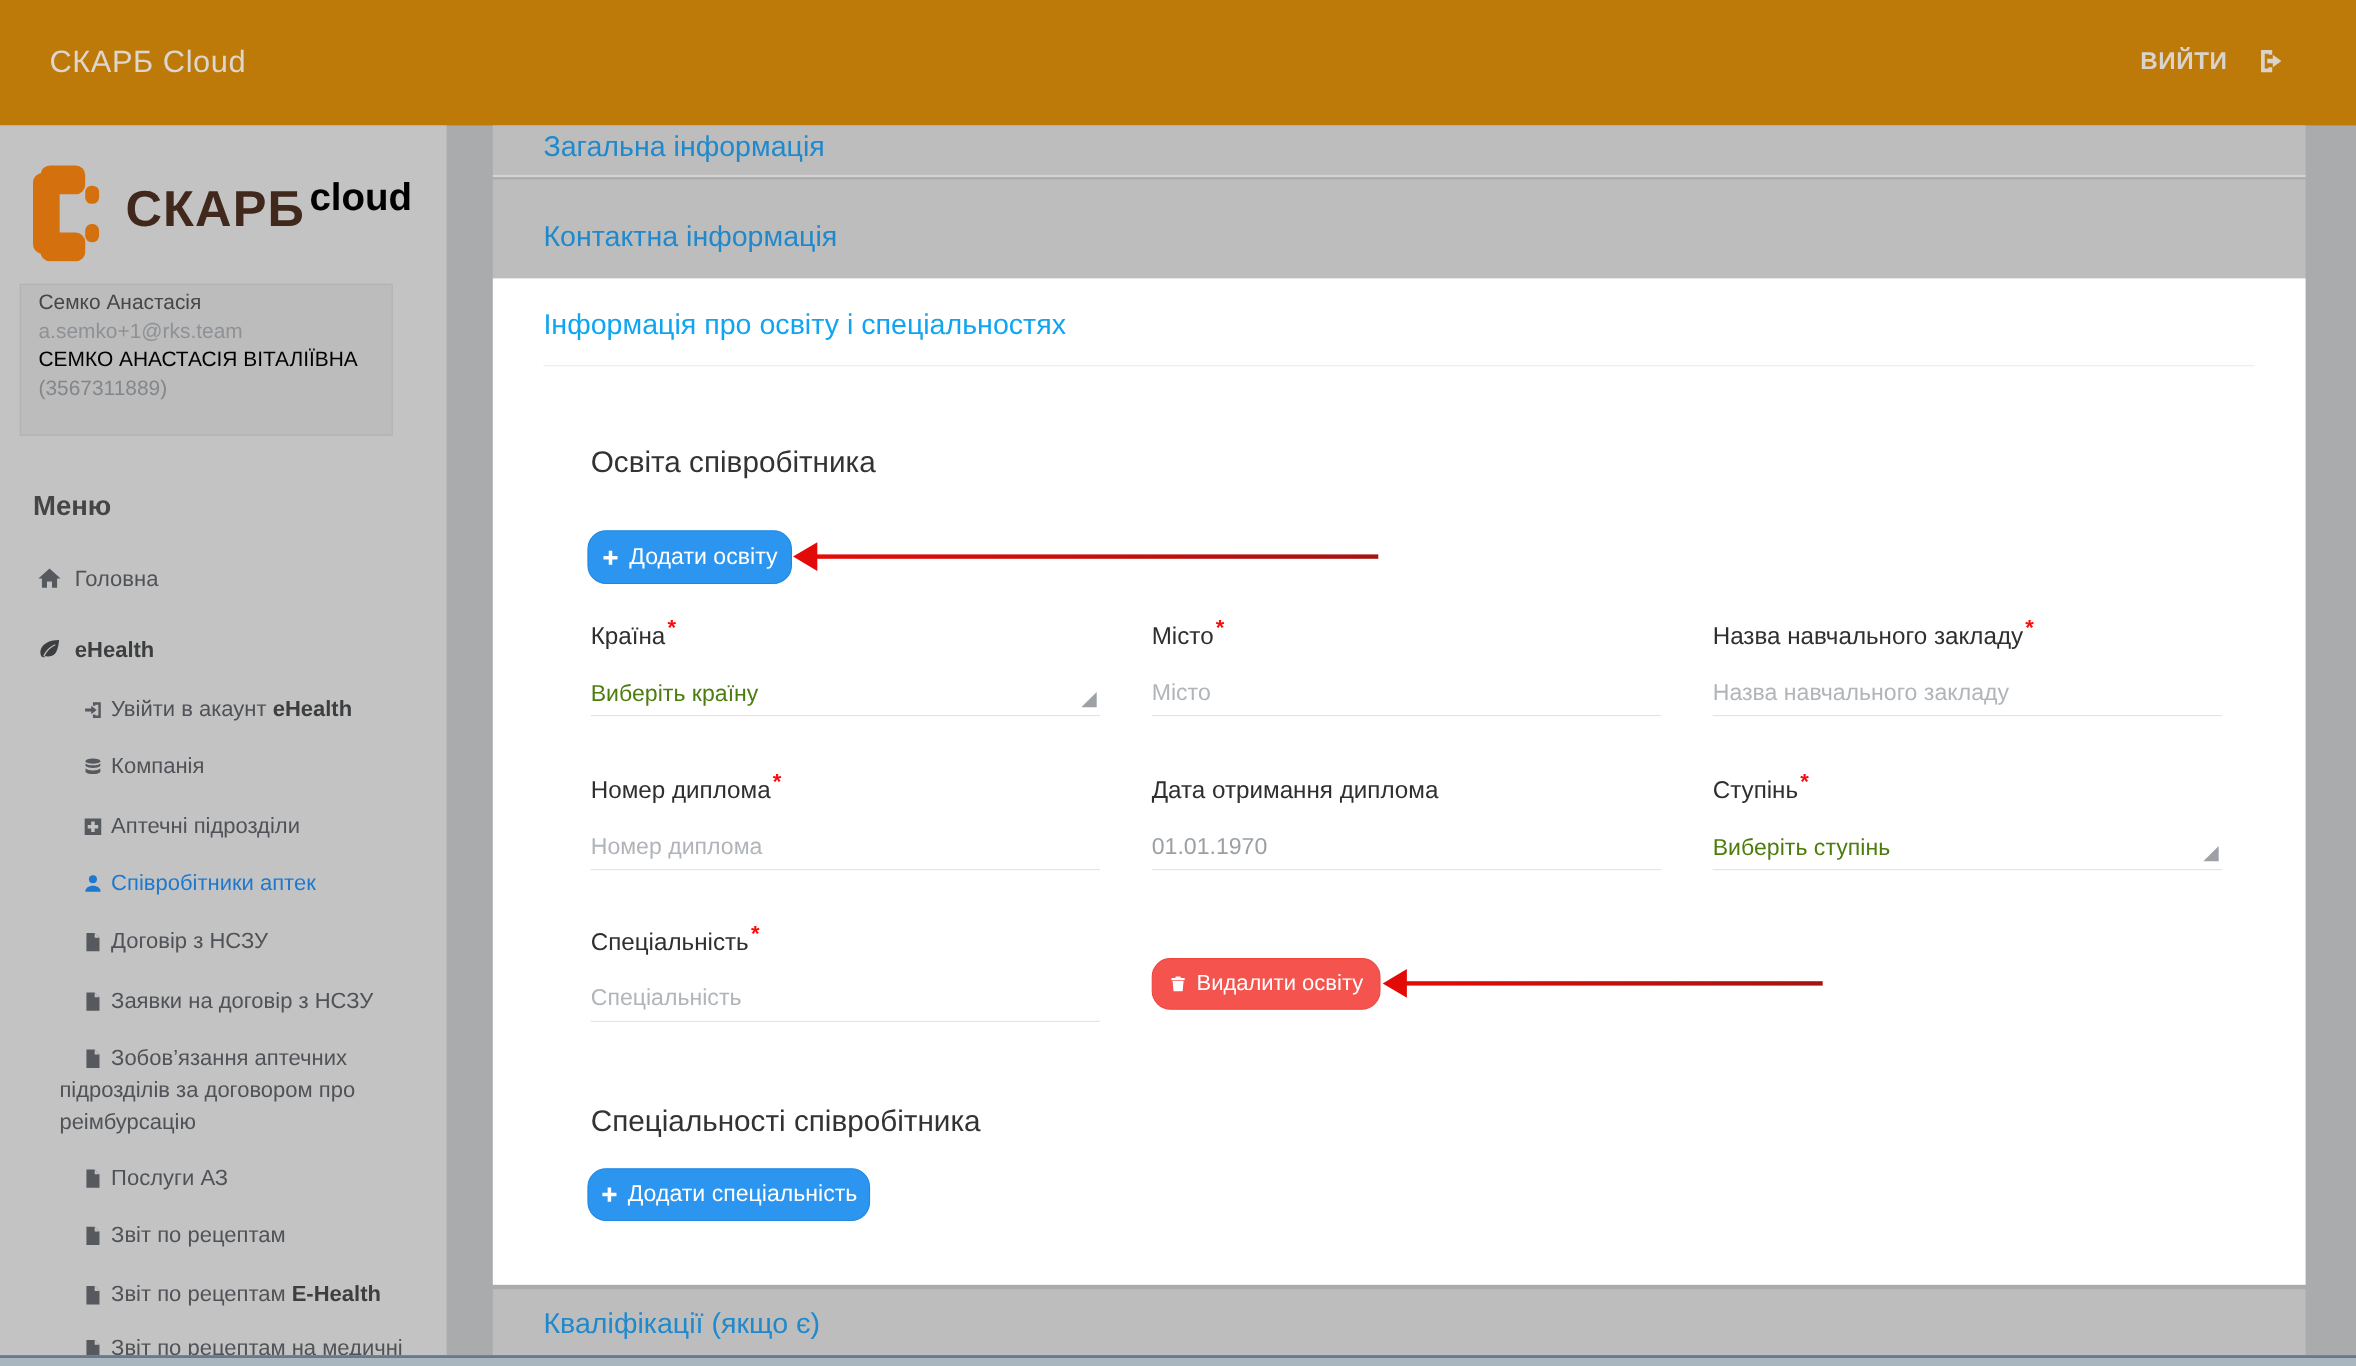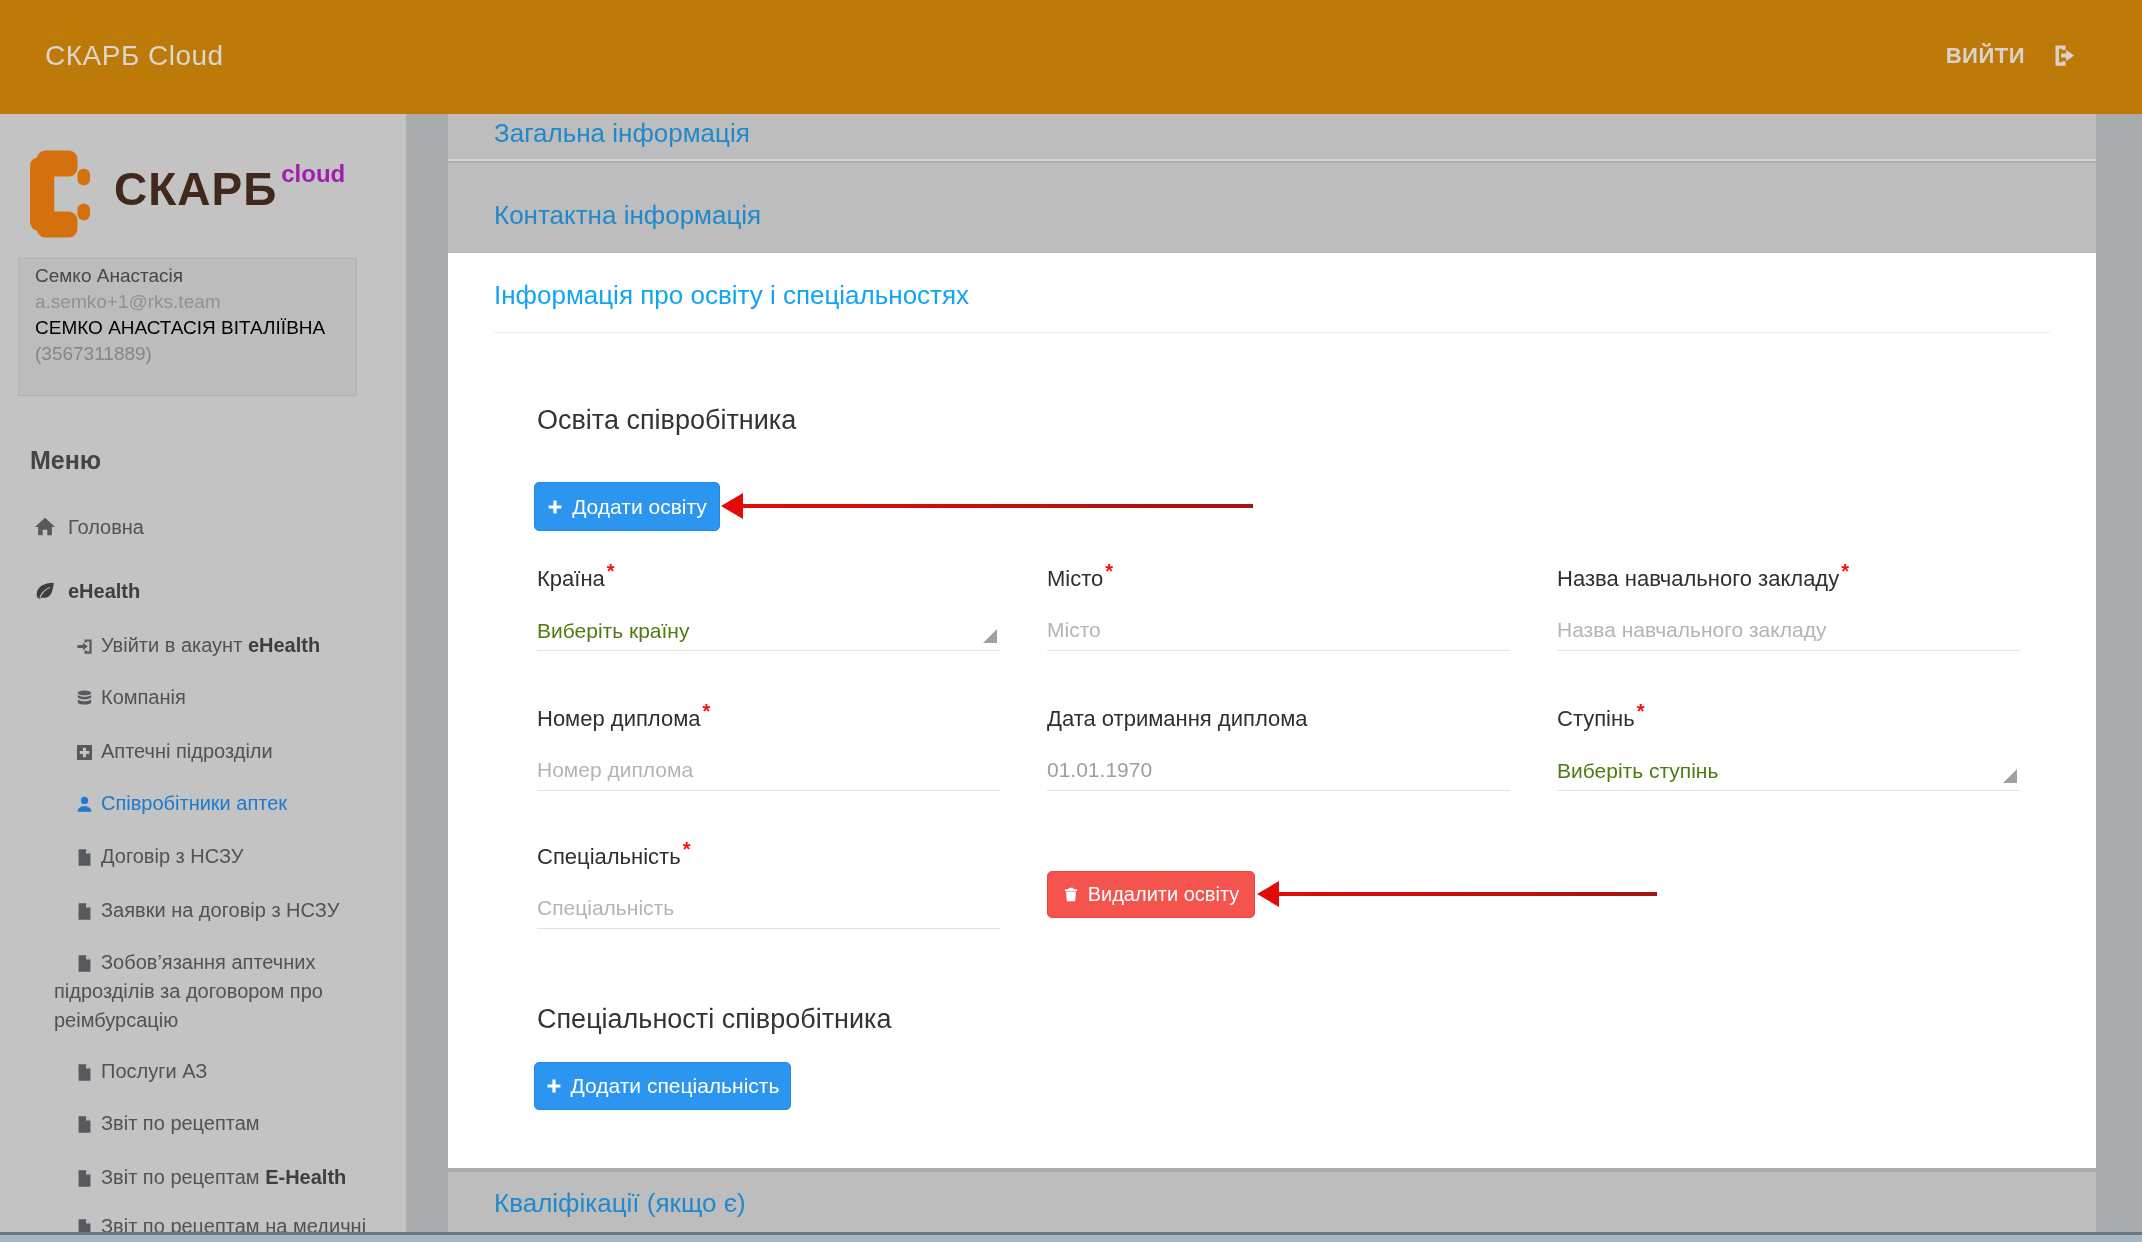--- a/index.html
+++ b/index.html
@@ -12,21 +12,21 @@
   .brand { position:absolute; left:45px; top:40px; font-size:28px; color:#dcd6cf; letter-spacing:.5px; }
   .logout { position:absolute; right:64px; top:42px; display:flex; align-items:center; gap:26px; color:#d9d3cb; cursor:pointer; }
   .logout-label { font-size:22px; font-weight:bold; letter-spacing:.5px; }
   .logout svg { display:block; }
 
   
   .sidebar { position:absolute; left:0; top:114px; width:406px; height:1118px; background:#c3c3c3; overflow:hidden; }
   .logo { position:absolute; left:30px; top:32px; display:flex; align-items:flex-start; }
   .logo-mark { margin-top:4px; }
   .logo-text { font-size:46px; font-weight:800; color:#40291c; letter-spacing:1px; margin-left:22px; line-height:86px; }
-  .logo-sup { font-size:24px; font-weight:bold; color:#a21caf; margin-left:4px; position:relative; top:14px; }
+  .logo-sup { font-size:35px; font-weight:bold; color:#000000; margin-left:4px; position:relative; top:14px; }
   .userbox { position:absolute; left:18px; top:144px; width:339px; height:138px; background:#bcbcbc; border:1px solid #b1b1b1; padding:4px 16px; }
   .userbox .u-name  { font-size:19px; color:#474747; line-height:26px; }
   .userbox .u-email { font-size:19px; color:#8e9296; line-height:26px; }
   .userbox .u-full  { font-size:19px; color:#000000; line-height:26px; }
   .userbox .u-id    { font-size:19px; color:#82878b; line-height:26px; }
   .menu-title { position:absolute; left:30px; top:332px; font-size:25px; font-weight:bold; color:#454545; }
   .mi { position:absolute; left:0; width:406px; font-size:20px; color:#4f5256; cursor:pointer; line-height:27px; }
   .mi svg { vertical-align:-4px; margin-right:12px; }
   .mi.top { padding-left:34px; }
   .mi.sub { padding-left:54px; text-indent:21px; }
@@ -36,21 +36,21 @@
 
   
   .panel { position:absolute; left:448px; width:1648px; background:#bdbdbd; }
   .panel-title { position:absolute; left:46px; font-size:26px; color:#2089cc; cursor:pointer; }
   .panel.white { background:#ffffff; }
   .panel-title.active { color:#10a5f2; }
   .hr { position:absolute; left:46px; width:1556px; height:1px; background:#ececec; }
 
   .h2 { position:absolute; font-size:27px; color:#333; }
 
-  .btn { position:absolute; display:flex; align-items:center; justify-content:center; gap:9px; color:#fff; border-radius:5px; cursor:pointer; }
+  .btn { position:absolute; display:flex; align-items:center; justify-content:center; gap:9px; color:#fff; border-radius:17px; cursor:pointer; }
   .btn-blue { background:#2b95ef; border:1px solid #1f88e5; font-size:21px; }
   .btn-red  { background:#f4534e; border:1px solid #ef4640; font-size:20px; }
   .btn svg { display:block; }
 
   .arrow { position:absolute; height:4px; background:linear-gradient(to right,#e30b07,#a51410); }
   .arrow::before { content:''; position:absolute; left:-21px; top:-11px; width:0; height:0;
     border-right:22px solid #e30b07; border-top:13px solid transparent; border-bottom:13px solid transparent; }
 
   .cell { position:absolute; width:463px; height:92px; }
   .flabel { position:absolute; left:0; top:0; font-size:22px; color:#2f2f2f; }

